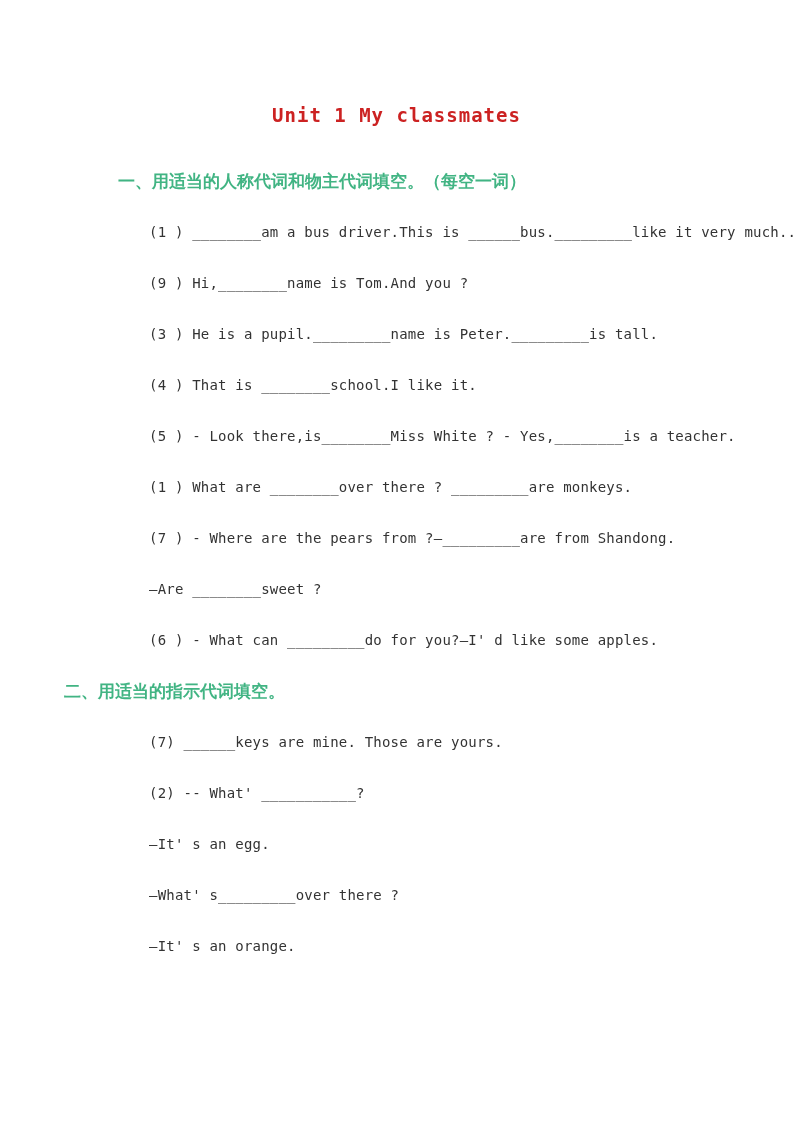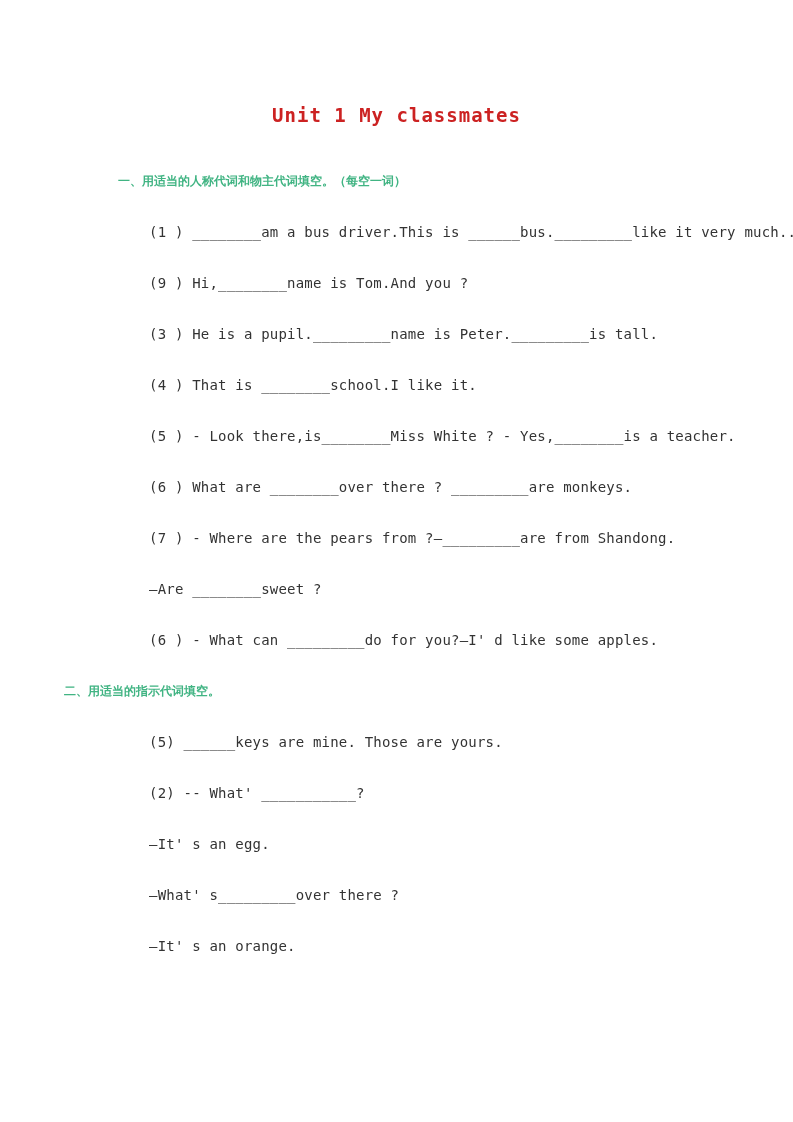--- a/index.html
+++ b/index.html
@@ -31,21 +31,21 @@
     line-height: 23px;
     font-weight: bold;
     color: var(--title-color);
     letter-spacing: 1px;
     font-family: "DejaVu Sans Mono", "Liberation Mono", monospace;
   }
   .heading {
     margin: 0 0 33px 0;
     height: 18px;
     line-height: 18px;
-    font-size: 12px;
+    font-size: 17px;
     font-weight: bold;
     color: var(--heading-color);
     font-family: "DejaVu Sans", "Liberation Sans", sans-serif;
     white-space: pre;
   }
   .section-0 .heading { margin-left: 118px; }
   .section-1 .heading { margin-left: 64px; }
   .line {
     margin: 0 0 33px 149px;
     height: 18px;
@@ -63,31 +63,31 @@
   <h1 class="title">Unit 1 My classmates</h1>
   <div id="sections">
   <section class="section section-0">
     <h2 class="heading">一、用适当的人称代词和物主代词填空。（每空一词）</h2>
     <div class="lines">
           <div class="line">(1 ) ________am a bus driver.This is ______bus._________like it very much..</div>
           <div class="line">(9 ) Hi,________name is Tom.And you ?</div>
           <div class="line">(3 ) He is a pupil._________name is Peter._________is tall.</div>
           <div class="line">(4 ) That is ________school.I like it.</div>
           <div class="line">(5 ) - Look there,is________Miss White ? - Yes,________is a teacher.</div>
-          <div class="line">(6 ) What are ________over there ? _________are monkeys.</div>
+          <div class="line">(1 ) What are ________over there ? _________are monkeys.</div>
           <div class="line">(7 ) - Where are the pears from ?—_________are from Shandong.</div>
           <div class="line">—Are ________sweet ?</div>
           <div class="line">(6 ) - What can _________do for you?—I' d like some apples.</div>
         </div>
   </section>
 
   <section class="section section-1">
     <h2 class="heading">二、用适当的指示代词填空。</h2>
     <div class="lines">
-          <div class="line">(5) ______keys are mine. Those are yours.</div>
+          <div class="line">(7) ______keys are mine. Those are yours.</div>
           <div class="line">(2) -- What' ___________?</div>
           <div class="line">—It' s an egg.</div>
           <div class="line">—What' s_________over there ?</div>
           <div class="line">—It' s an orange.</div>
         </div>
   </section>
 </div>
 </div>
 
 </body></html>

